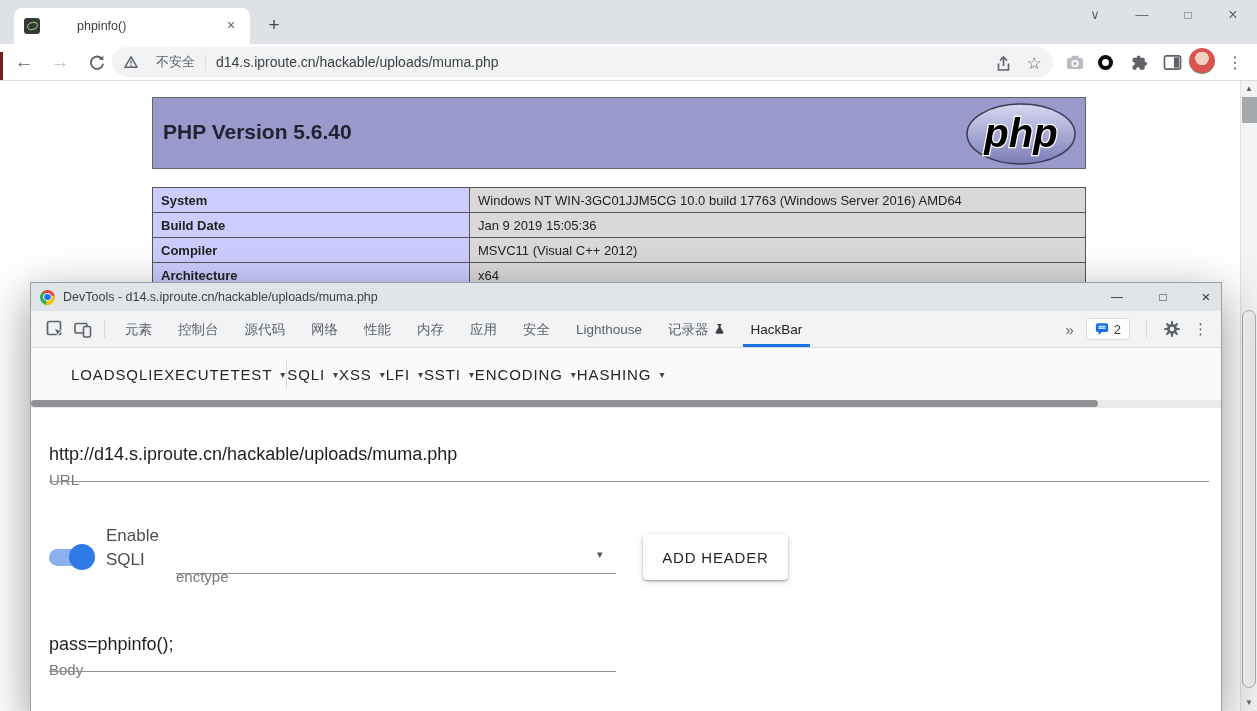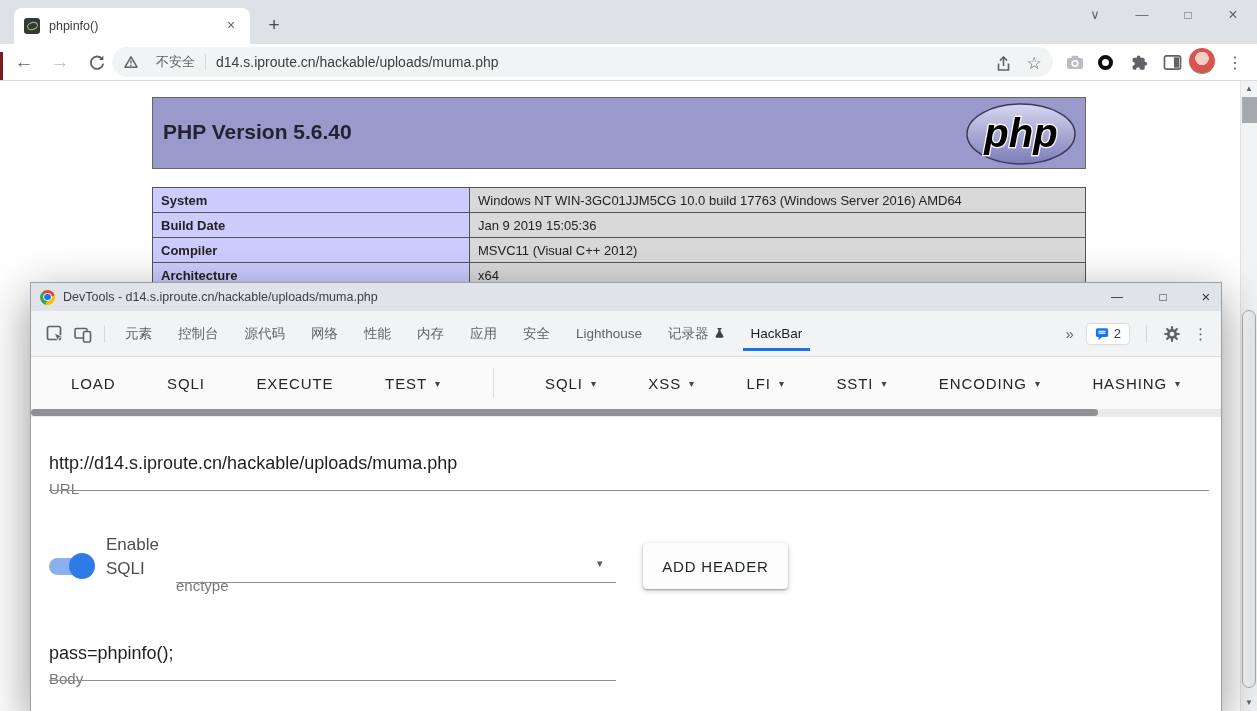--- a/index.html
+++ b/index.html
@@ -6,21 +6,21 @@
   html,body { width:1257px; height:711px; overflow:hidden; background:#fff;
     font-family:"Liberation Sans", sans-serif; position:relative; }
 
   
   .tabstrip { position:absolute; top:0; left:0; width:1257px; height:44px; background:#dee1e6; }
   .tab { position:absolute; left:14px; top:8px; width:236px; height:36px; background:#fff;
     border-radius:8px 8px 0 0; display:flex; align-items:center; padding:0 10px; }
   .favicon { width:16px; height:16px; border-radius:3px; background:#35393b; position:relative; margin-right:9px; flex:none;}
   .favicon::after { content:""; position:absolute; left:2.5px; top:4px; width:9px; height:6px;
     border:1.8px solid #9ccc65; border-radius:50%; transform:rotate(-18deg); }
-  .tab-title { font-size:12.5px; color:#3c4043; flex:1; }
+  .tab-title { font-size:12.5px; color:#3c4043; flex:1;margin-left:28px; }
   .tab-close { font-size:14px; color:#5f6368; width:18px; height:18px; line-height:17px; text-align:center; border-radius:50%; }
   .newtab { position:absolute; left:260px; top:12px; width:28px; height:28px; text-align:center;
     line-height:26px; font-size:19px; color:#45494d; border-radius:50%; }
   .wctrl { position:absolute; top:2px; height:26px; width:34px; text-align:center; line-height:26px; color:#5f6368; }
   .left-sliver { position:absolute; left:0; top:52px; width:3px; height:28px; background:#7a1d1d; z-index:4; }
 
   .toolbar { position:absolute; top:44px; left:0; width:1257px; height:37px; background:#fff;
     border-bottom:1px solid #dadce0; }
   .navbtn { position:absolute; top:4px; width:28px; height:28px; display:flex; align-items:center;
     justify-content:center; font-size:19px; color:#5f6368; }
@@ -63,37 +63,37 @@
   .dtwin { position:absolute; left:30px; top:282px; width:1192px; height:432px; background:#fff;
     border:1px solid #9aa0a6; box-shadow:0 14px 45px rgba(0,0,0,.42); z-index:10; }
   .dt-titlebar { height:28px; background:#e0e3e8; display:flex; align-items:center; padding-left:9px; }
   .chrome-logo { width:15px; height:15px; border-radius:50%; flex:none; position:relative;
     background:conic-gradient(from -45deg, #ea4335 0 33%, #fbbc05 0 66%, #34a853 0 100%); }
   .chrome-logo::after { content:""; position:absolute; inset:3.2px; background:#1a73e8;
     border:1.6px solid #fff; border-radius:50%; }
   .dt-title { font-size:12.5px; color:#3c4043; margin-left:8px; }
   .dt-ctrl { position:absolute; top:0; height:28px; width:40px; text-align:center; line-height:28px; color:#333; }
 
-  .dt-tabbar { height:46px; background:#f1f3f4; border-bottom:1px solid #d5d8dc; display:flex;
+  .dt-tabbar { height:37px; background:#f1f3f4; border-bottom:1px solid #d5d8dc; display:flex;
     align-items:center; padding:0 10px; font-size:13.5px; color:#5f6368; }
   .dt-iconbtn { width:28px; height:28px; display:flex; align-items:center; justify-content:center; flex:none; }
   .dt-sep { width:1px; height:18px; background:#d5d8dc; margin:0 7px; flex:none; }
   .dt-tab { padding:0 13px; height:35px; line-height:35px; white-space:nowrap; position:relative; }
   .dt-tab.active { color:#202124; }
   .dt-tab.active::after { content:""; position:absolute; left:5px; right:5px; bottom:0; height:3px; background:#1a73e8; }
   .flask { margin-left:5px; vertical-align:-1px; }
   .dt-right { margin-left:auto; display:flex; align-items:center; gap:9px; }
   .more-tabs { font-size:15px; color:#5f6368; padding:0 3px; }
   .issue-badge { display:flex; align-items:center; gap:5px; background:#fff; border:1px solid #dadce0;
     border-radius:4px; padding:2.5px 8px; }
   .issue-count { font-size:13px; color:#3c4043; }
   .dots { font-size:15px; color:#5f6368; padding:0 3px; }
 
   .dt-toolbar { height:52px; background:#fafafa; display:flex; align-items:center;
-    justify-content:space-between; padding:0 40px; }
+    padding:0 40px; }
   .hb-btn { display:flex; align-items:center; font-size:15px; font-weight:500; letter-spacing:.9px;
     color:#20262b; white-space:nowrap; }
   .hb-caret { font-size:10px; color:#444; margin-left:8px; }
   .hb-div { width:1px; height:30px; background:#ddd; }
   .dt-hscroll { height:8px; background:#e9eaea; position:relative; }
   .dt-hthumb { position:absolute; left:0; top:0; height:7px; width:1067px; background:#8f9194; border-radius:4px; }
 
   .dt-form { position:relative; height:300px; background:#fff; }
   .f-label { position:absolute; font-size:15px; color:#797979;margin-top:44px; }
   .f-value { position:absolute; font-size:18px; color:#1f1f1f; }

